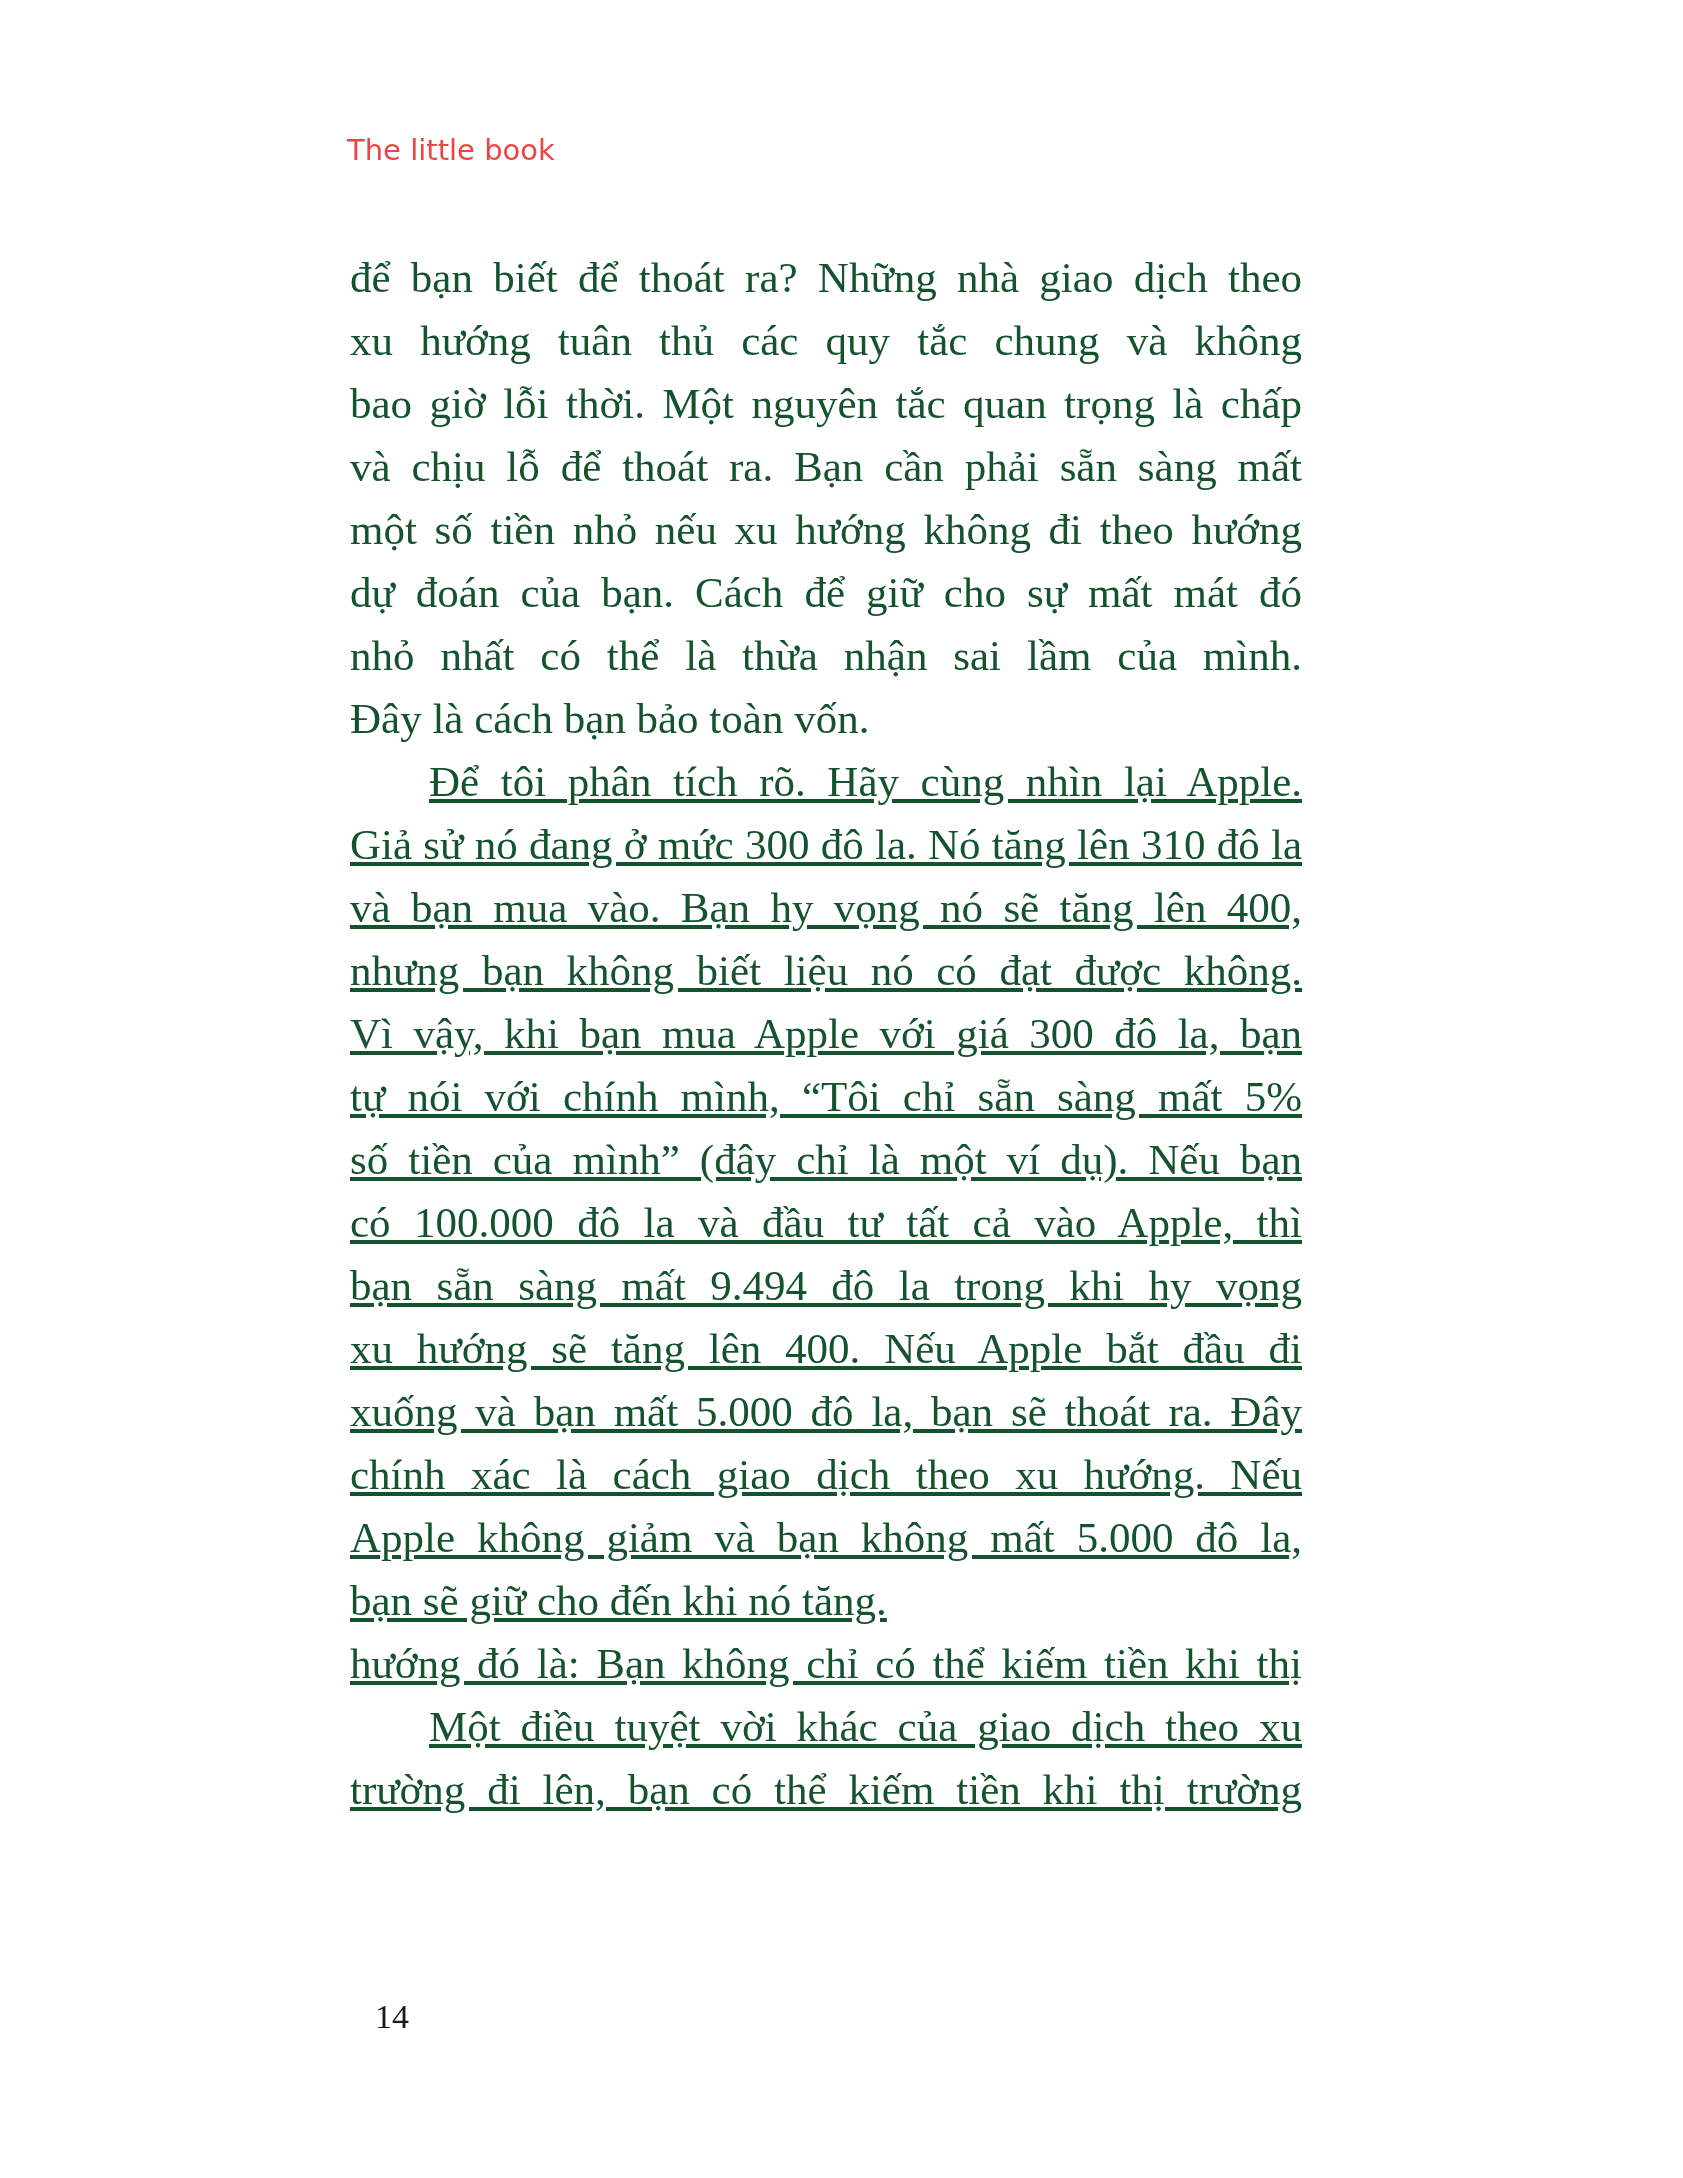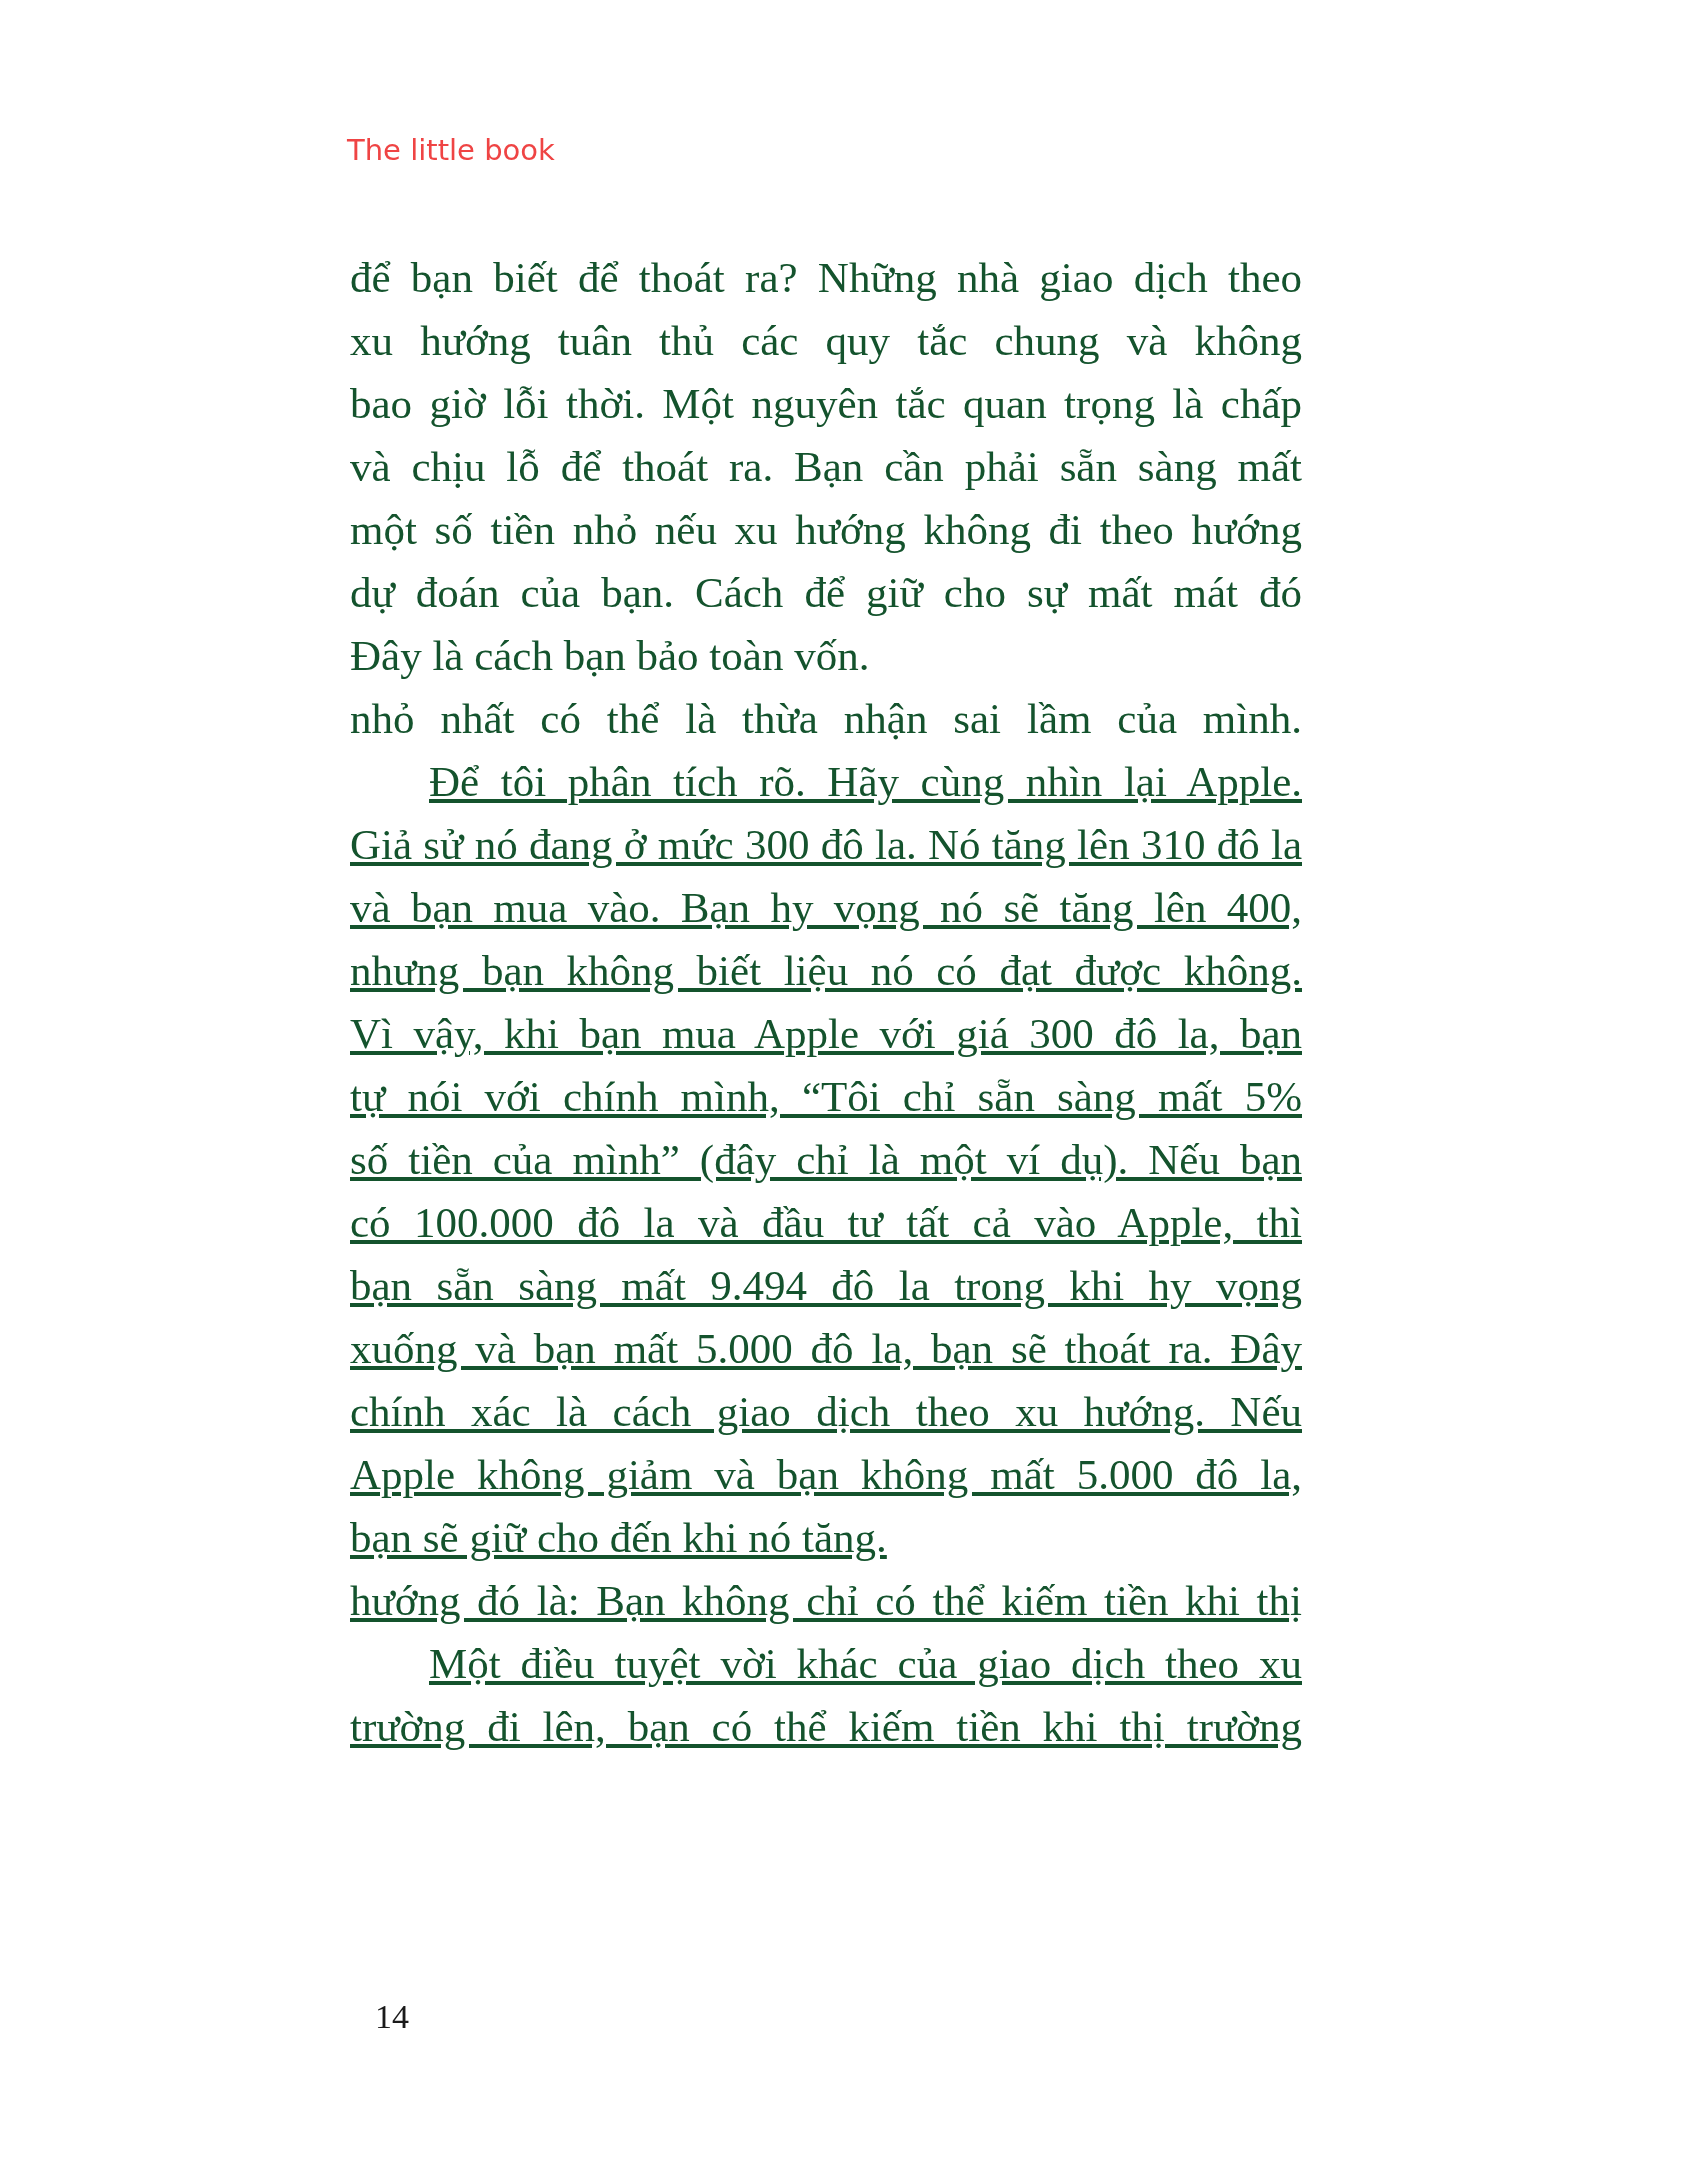--- a/index.html
+++ b/index.html
@@ -74,34 +74,35 @@
 
 <div class="body-text">
 
   <div class="para">
     <span class="line">để bạn biết để thoát ra? Những nhà giao dịch theo</span>
     <span class="line">xu hướng tuân thủ các quy tắc chung và không</span>
     <span class="line">bao giờ lỗi thời. Một nguyên tắc quan trọng là chấp</span>
     <span class="line">và chịu lỗ để thoát ra. Bạn cần phải sẵn sàng mất</span>
     <span class="line">một số tiền nhỏ nếu xu hướng không đi theo hướng</span>
     <span class="line">dự đoán của bạn. Cách để giữ cho sự mất mát đó</span>
+    <span class="line">nhỏ nhất có thể là thừa nhận sai lầm của mình.</span>
     <span class="line last">Đây là cách bạn bảo toàn vốn.</span>
-    <span class="line">nhỏ nhất có thể là thừa nhận sai lầm của mình.</span>
   </div>
 
   <div class="para gap">
     <span class="line indent">Để tôi phân tích rõ. Hãy cùng nhìn lại Apple.</span>
     <span class="line">Giả sử nó đang ở mức 300 đô la. Nó tăng lên 310 đô la</span>
     <span class="line">và bạn mua vào. Bạn hy vọng nó sẽ tăng lên 400,</span>
     <span class="line">nhưng bạn không biết liệu nó có đạt được không.</span>
     <span class="line">Vì vậy, khi bạn mua Apple với giá 300 đô la, bạn</span>
     <span class="line">tự nói với chính mình, “Tôi chỉ sẵn sàng mất 5%</span>
     <span class="line">số tiền của mình” (đây chỉ là một ví dụ). Nếu bạn</span>
     <span class="line">có 100.000 đô la và đầu tư tất cả vào Apple, thì</span>
     <span class="line">bạn sẵn sàng mất 9.494 đô la trong khi hy vọng</span>
+    <span class="line">xu hướng sẽ tăng lên 400. Nếu Apple bắt đầu đi</span>
     <span class="line">xuống và bạn mất 5.000 đô la, bạn sẽ thoát ra. Đây</span>
     <span class="line">chính xác là cách giao dịch theo xu hướng. Nếu</span>
     <span class="line">Apple không giảm và bạn không mất 5.000 đô la,</span>
     <span class="line last">bạn sẽ giữ cho đến khi nó tăng.</span>
   </div>
 
   <div class="para gap">
     <span class="line">hướng đó là: Bạn không chỉ có thể kiếm tiền khi thị</span>
     <span class="line indent">Một điều tuyệt vời khác của giao dịch theo xu</span>
     <span class="line">trường đi lên, bạn có thể kiếm tiền khi thị trường</span>

